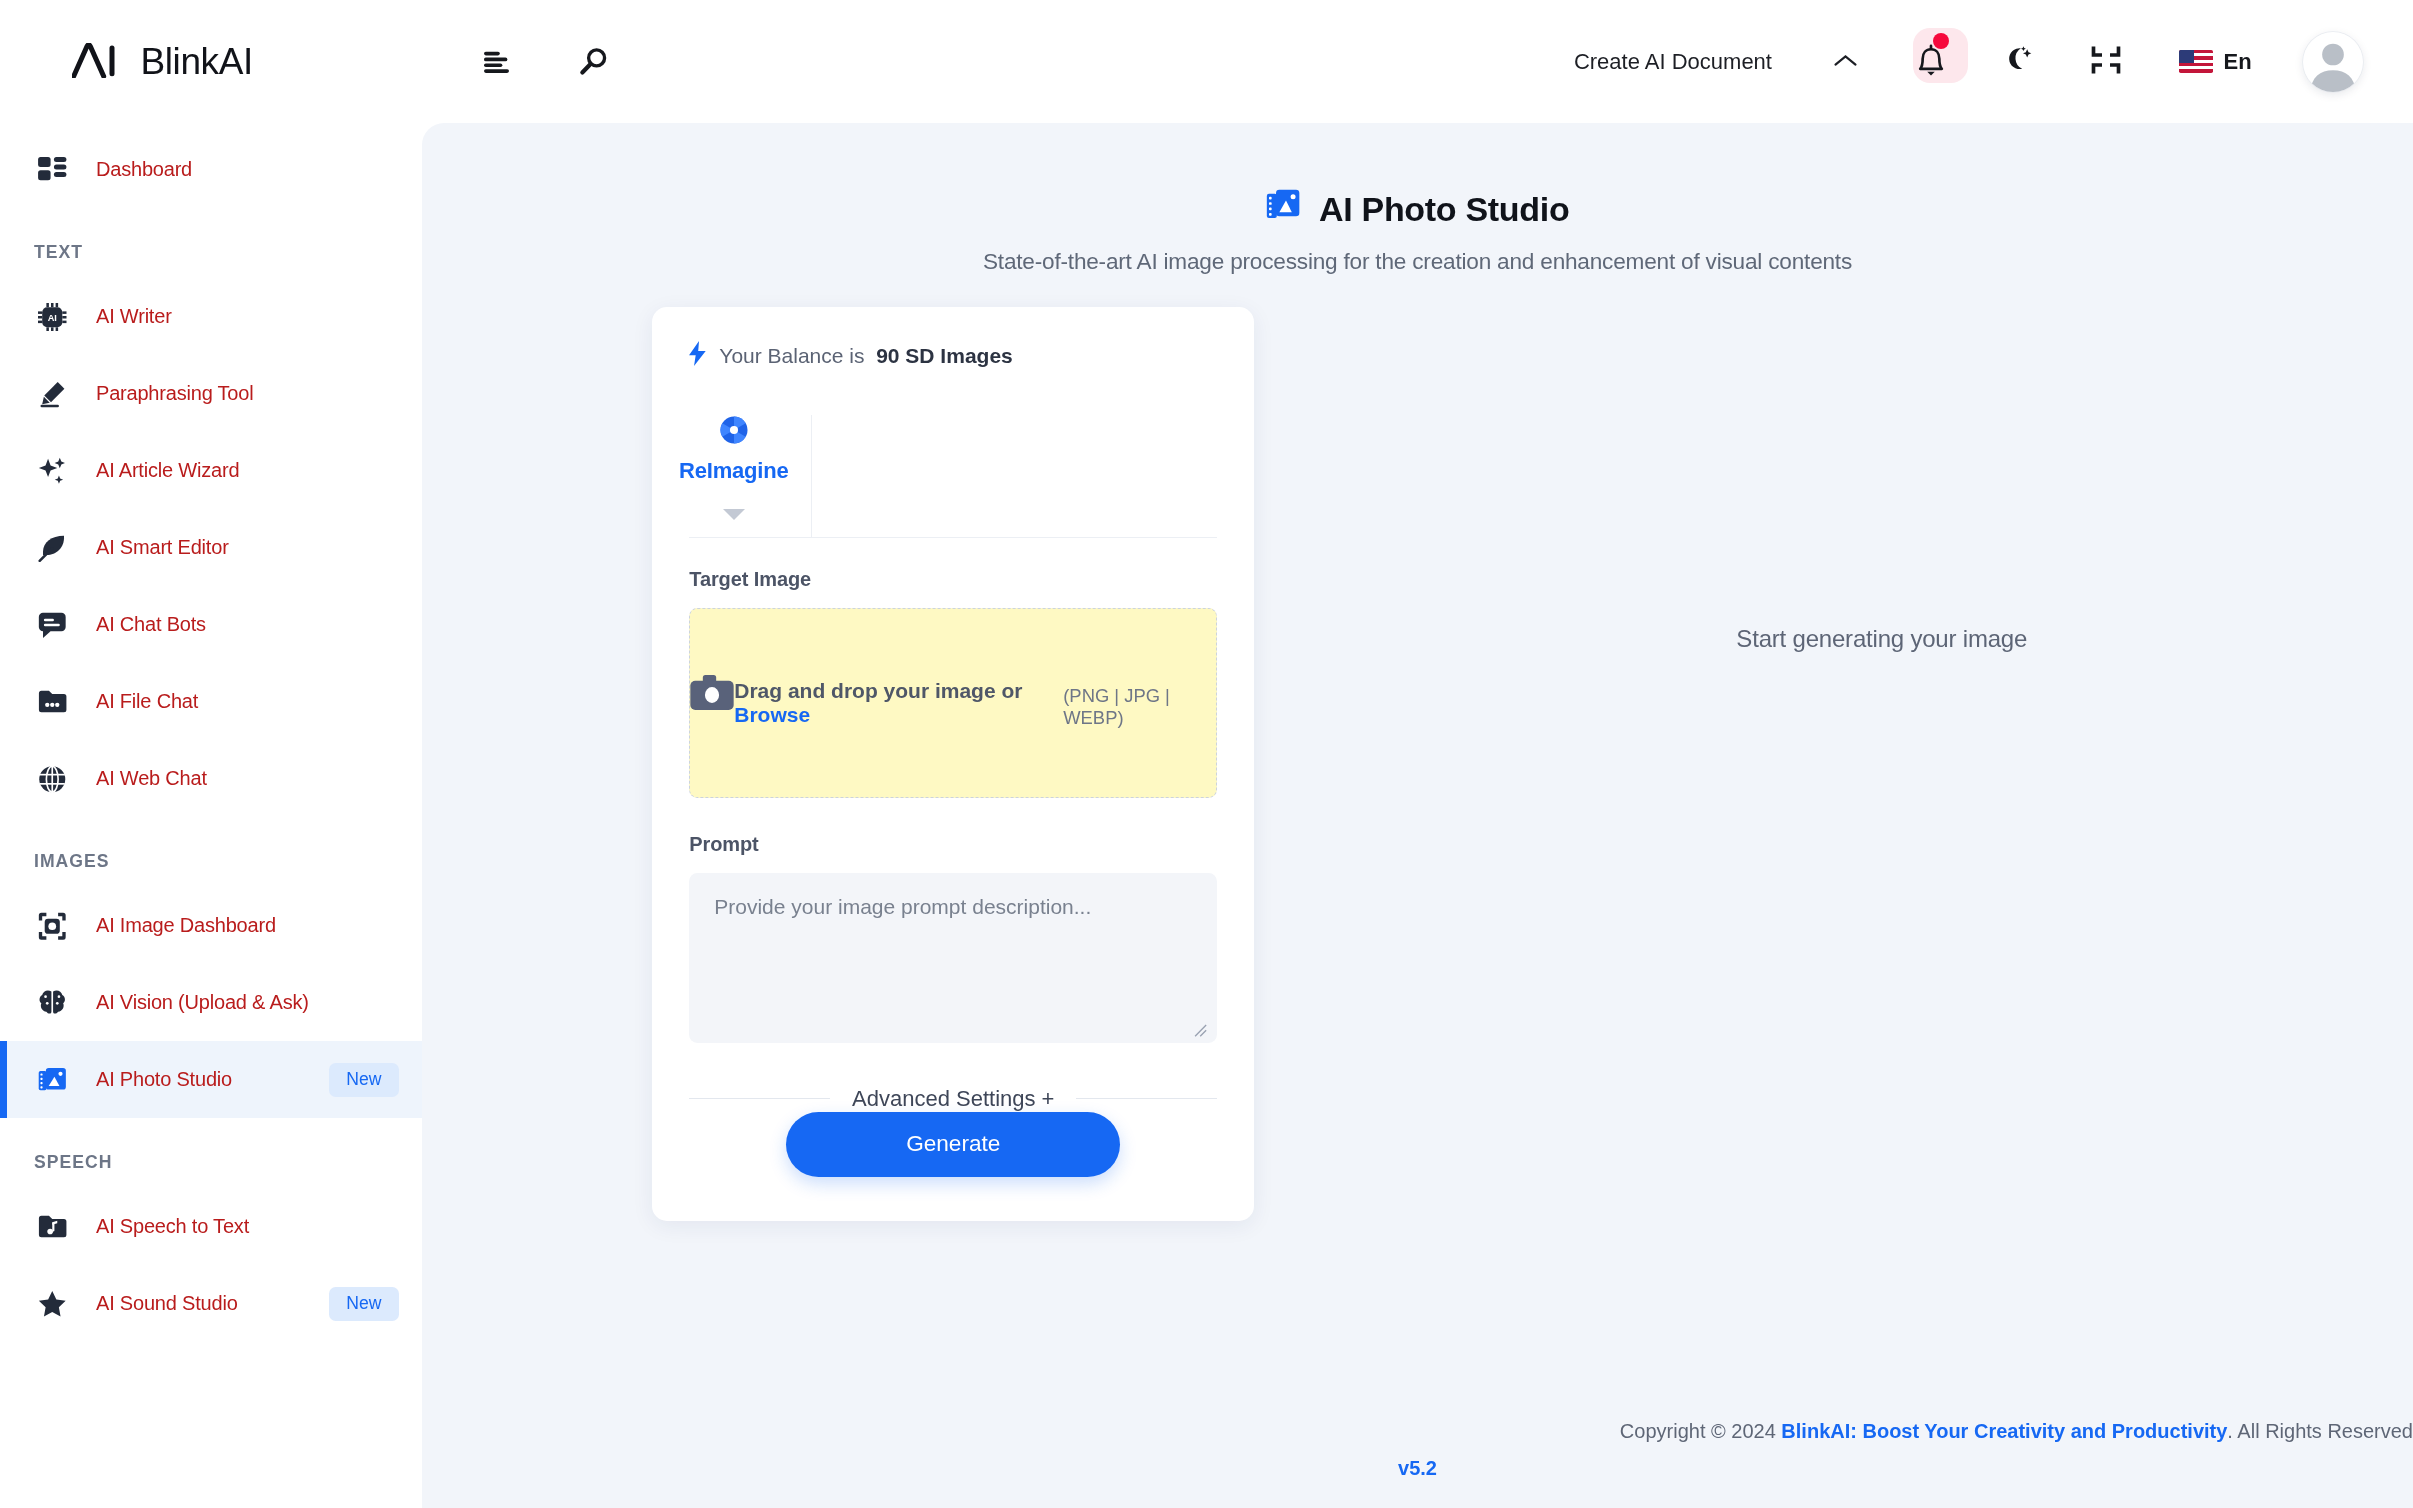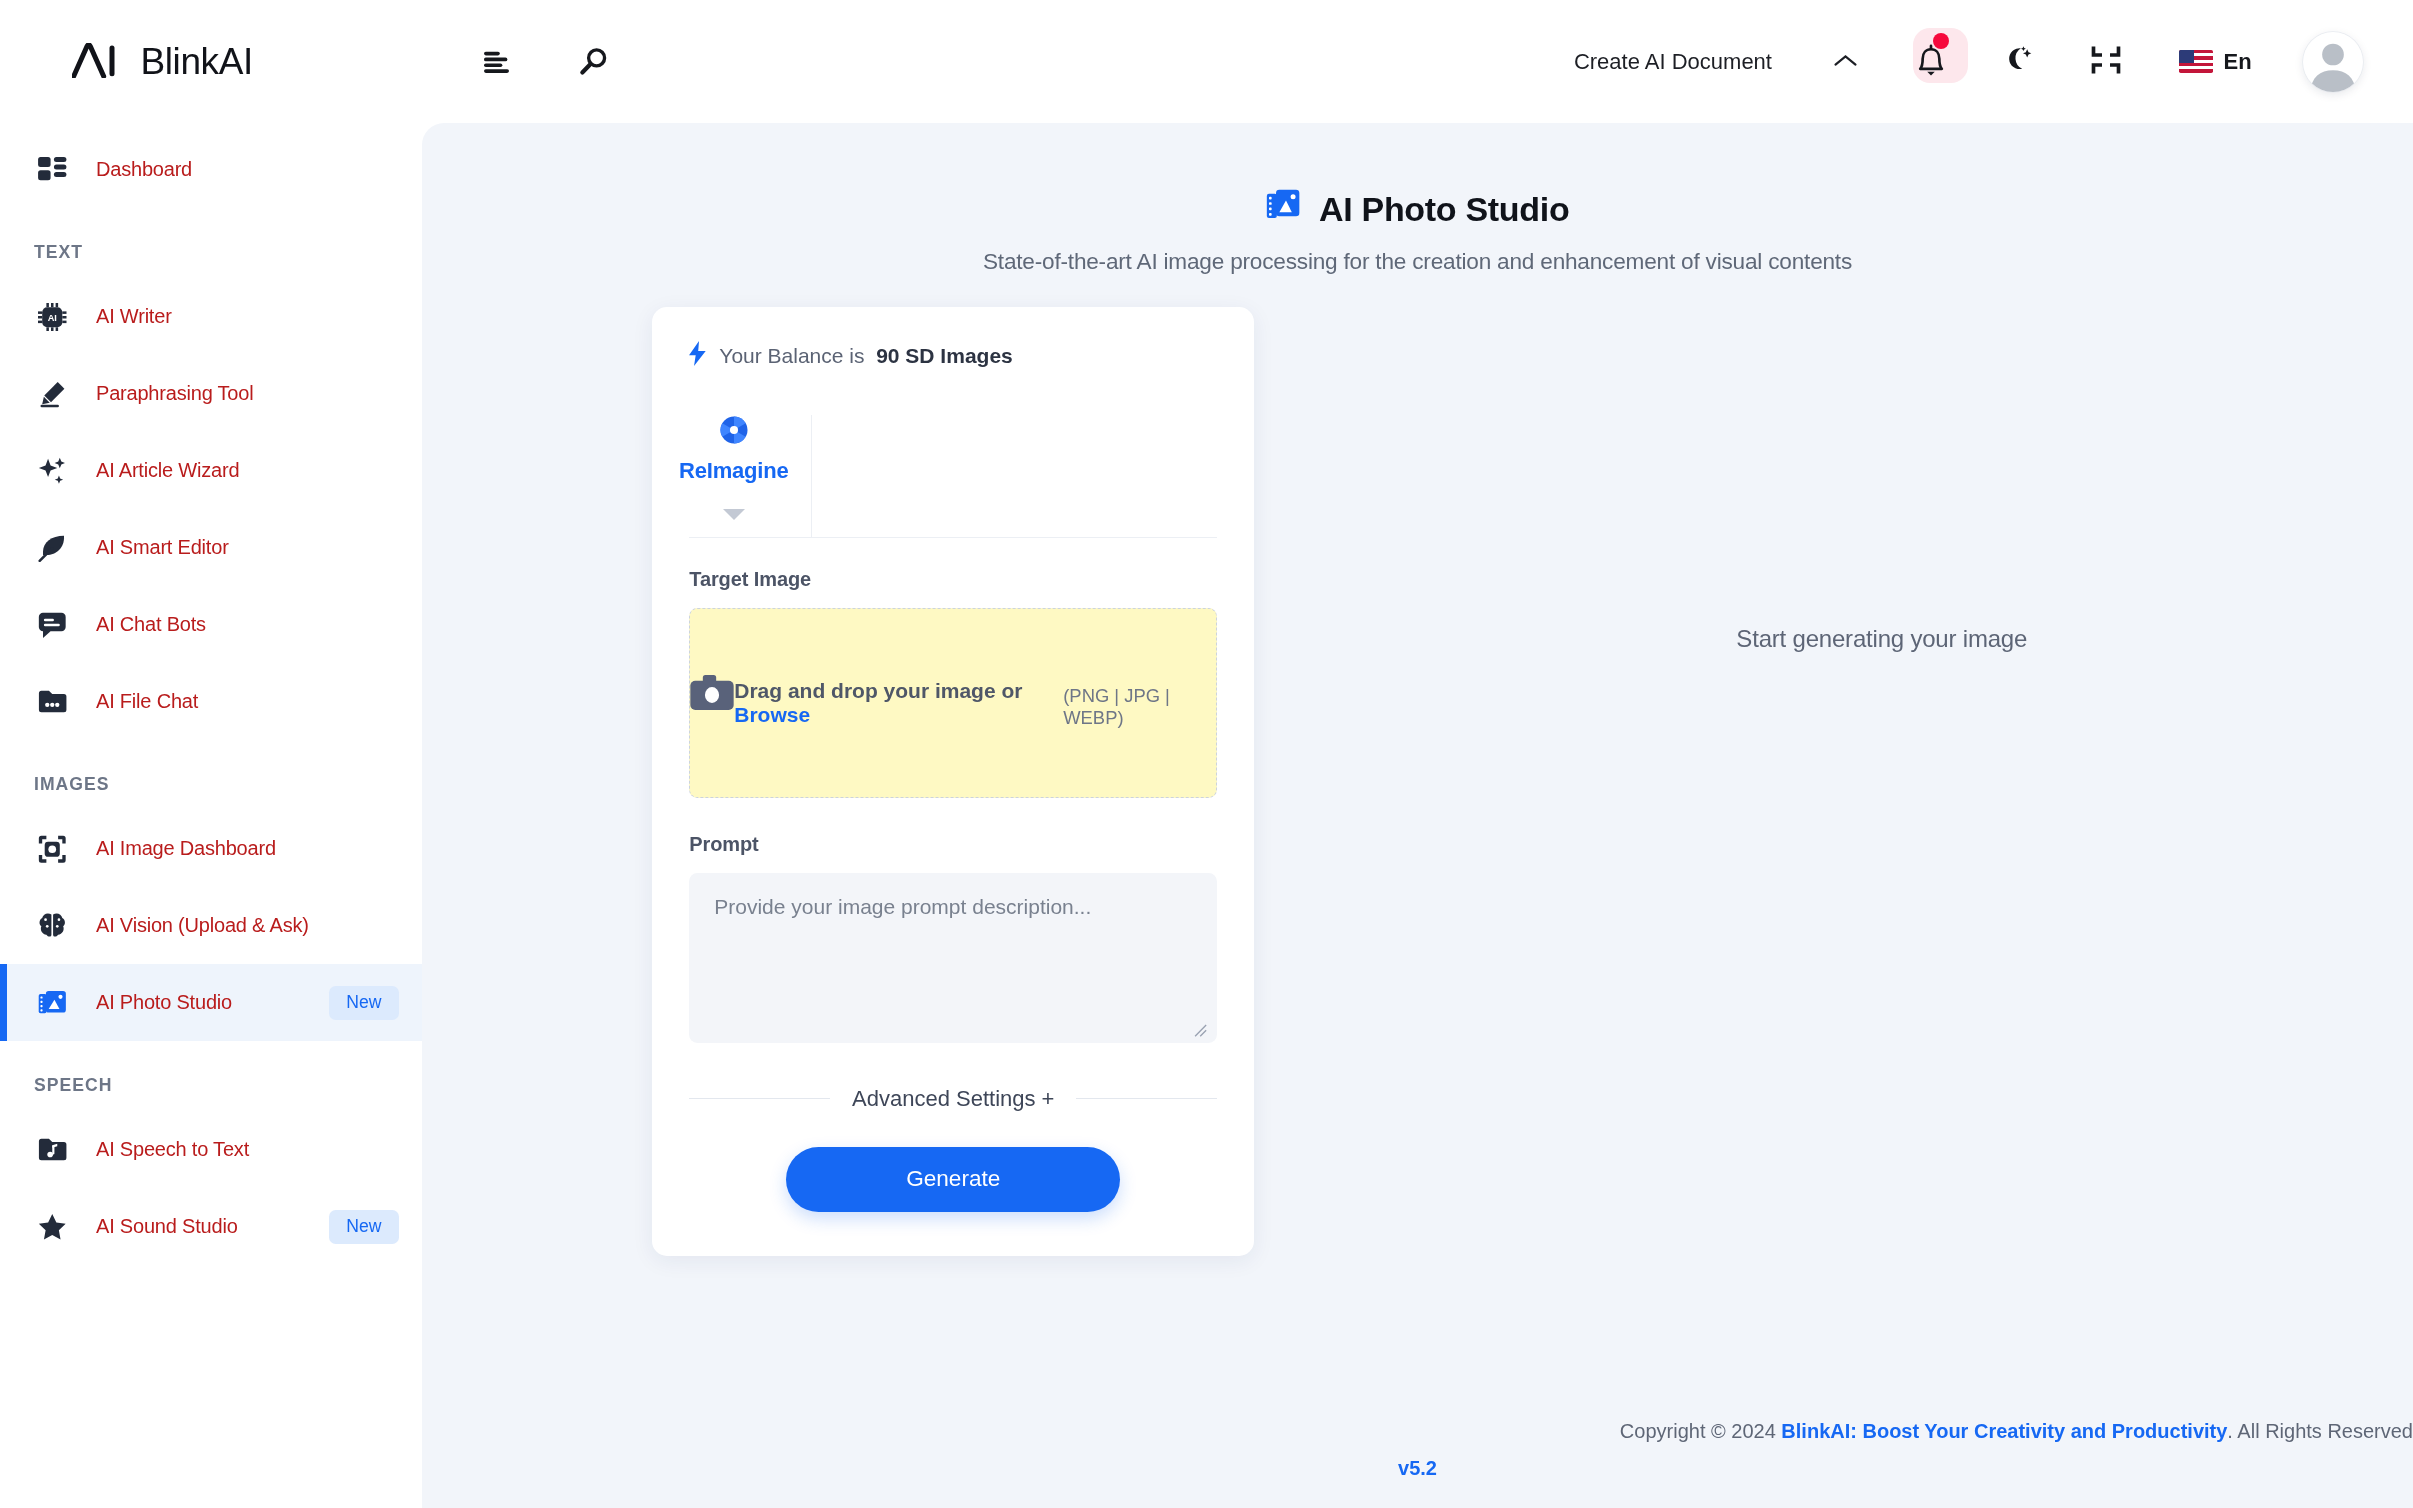--- a/index.html
+++ b/index.html
@@ -178,21 +178,21 @@
   }
   .prompt-box::placeholder { color: #79818f; }
   .resize-grip {
     position: absolute; right: 10px; bottom: 8.4px; width: 17px; height: 17px;
     pointer-events: none;
   }
   .prompt-holder { position: relative; }
 
   .adv-row {
     display: flex; align-items: center; gap: 22px;
-    margin-top: 40px; margin-bottom: 35px;
+    margin-top: 40px; 
   }
   .adv-line { flex: 1 1 auto; height: 0.8px; background: #e3e7ee; }
   .adv-text { font-size: 22px; color: #3e4658; cursor: pointer; white-space: nowrap; }
 
   .gen-btn {
     display: block; width: 334px; height: 65px; margin: 0 auto;
     background: #1668f3; color: #ffffff; border: 0; border-radius: 33px;
     font-size: 22.6px; font-family: "Liberation Sans", sans-serif; cursor: pointer;
     box-shadow: 0 6.7px 17px rgba(22,104,243,.22);
   }
@@ -381,20 +381,34 @@
         <span class="nicon">
           <svg width="28.5" height="25" viewBox="0 0 34 30">
             <path d="M1 5 a3 3 0 0 1 3 -3 h9 l4 4 h14 a3 3 0 0 1 3 3 v16 a3 3 0 0 1 -3 3 H4 a3 3 0 0 1 -3 -3 Z" fill="currentColor"></path>
             <circle cx="11" cy="19" r="2.6" fill="#fff"></circle>
             <circle cx="17" cy="19" r="2.6" fill="#fff"></circle>
             <circle cx="23" cy="19" r="2.6" fill="#fff"></circle>
           </svg>
         </span>
         <span class="nlabel">AI File Chat</span>
       </div>
+      <div class="nav-item">
+        <span class="nicon">
+          <svg width="28.5" height="28.5" viewBox="0 0 34 34">
+            <circle cx="17" cy="17" r="15.5" fill="currentColor"></circle>
+            <g stroke="#fff" stroke-width="2" fill="none">
+              <ellipse cx="17" cy="17" rx="7" ry="15.5"></ellipse>
+              <line x1="2" y1="11.5" x2="32" y2="11.5"></line>
+              <line x1="2" y1="22.5" x2="32" y2="22.5"></line>
+              <line x1="17" y1="1.5" x2="17" y2="32.5"></line>
+            </g>
+          </svg>
+        </span>
+        <span class="nlabel">AI Web Chat</span>
+      </div>
       <div class="nav-group">IMAGES</div>
       <div class="nav-item">
         <span class="nicon">
           <svg width="28.5" height="28.5" viewBox="0 0 34 34">
             <g fill="currentColor">
               <path d="M1 10 V4 a3 3 0 0 1 3 -3 h6 v4 H5 v5 Z"></path>
               <path d="M33 10 V4 a3 3 0 0 0 -3 -3 h-6 v4 h5 v5 Z"></path>
               <path d="M1 24 v6 a3 3 0 0 0 3 3 h6 v-4 H5 v-5 Z"></path>
               <path d="M33 24 v6 a3 3 0 0 1 -3 3 h-6 v-4 h5 v-5 Z"></path>
             </g>

